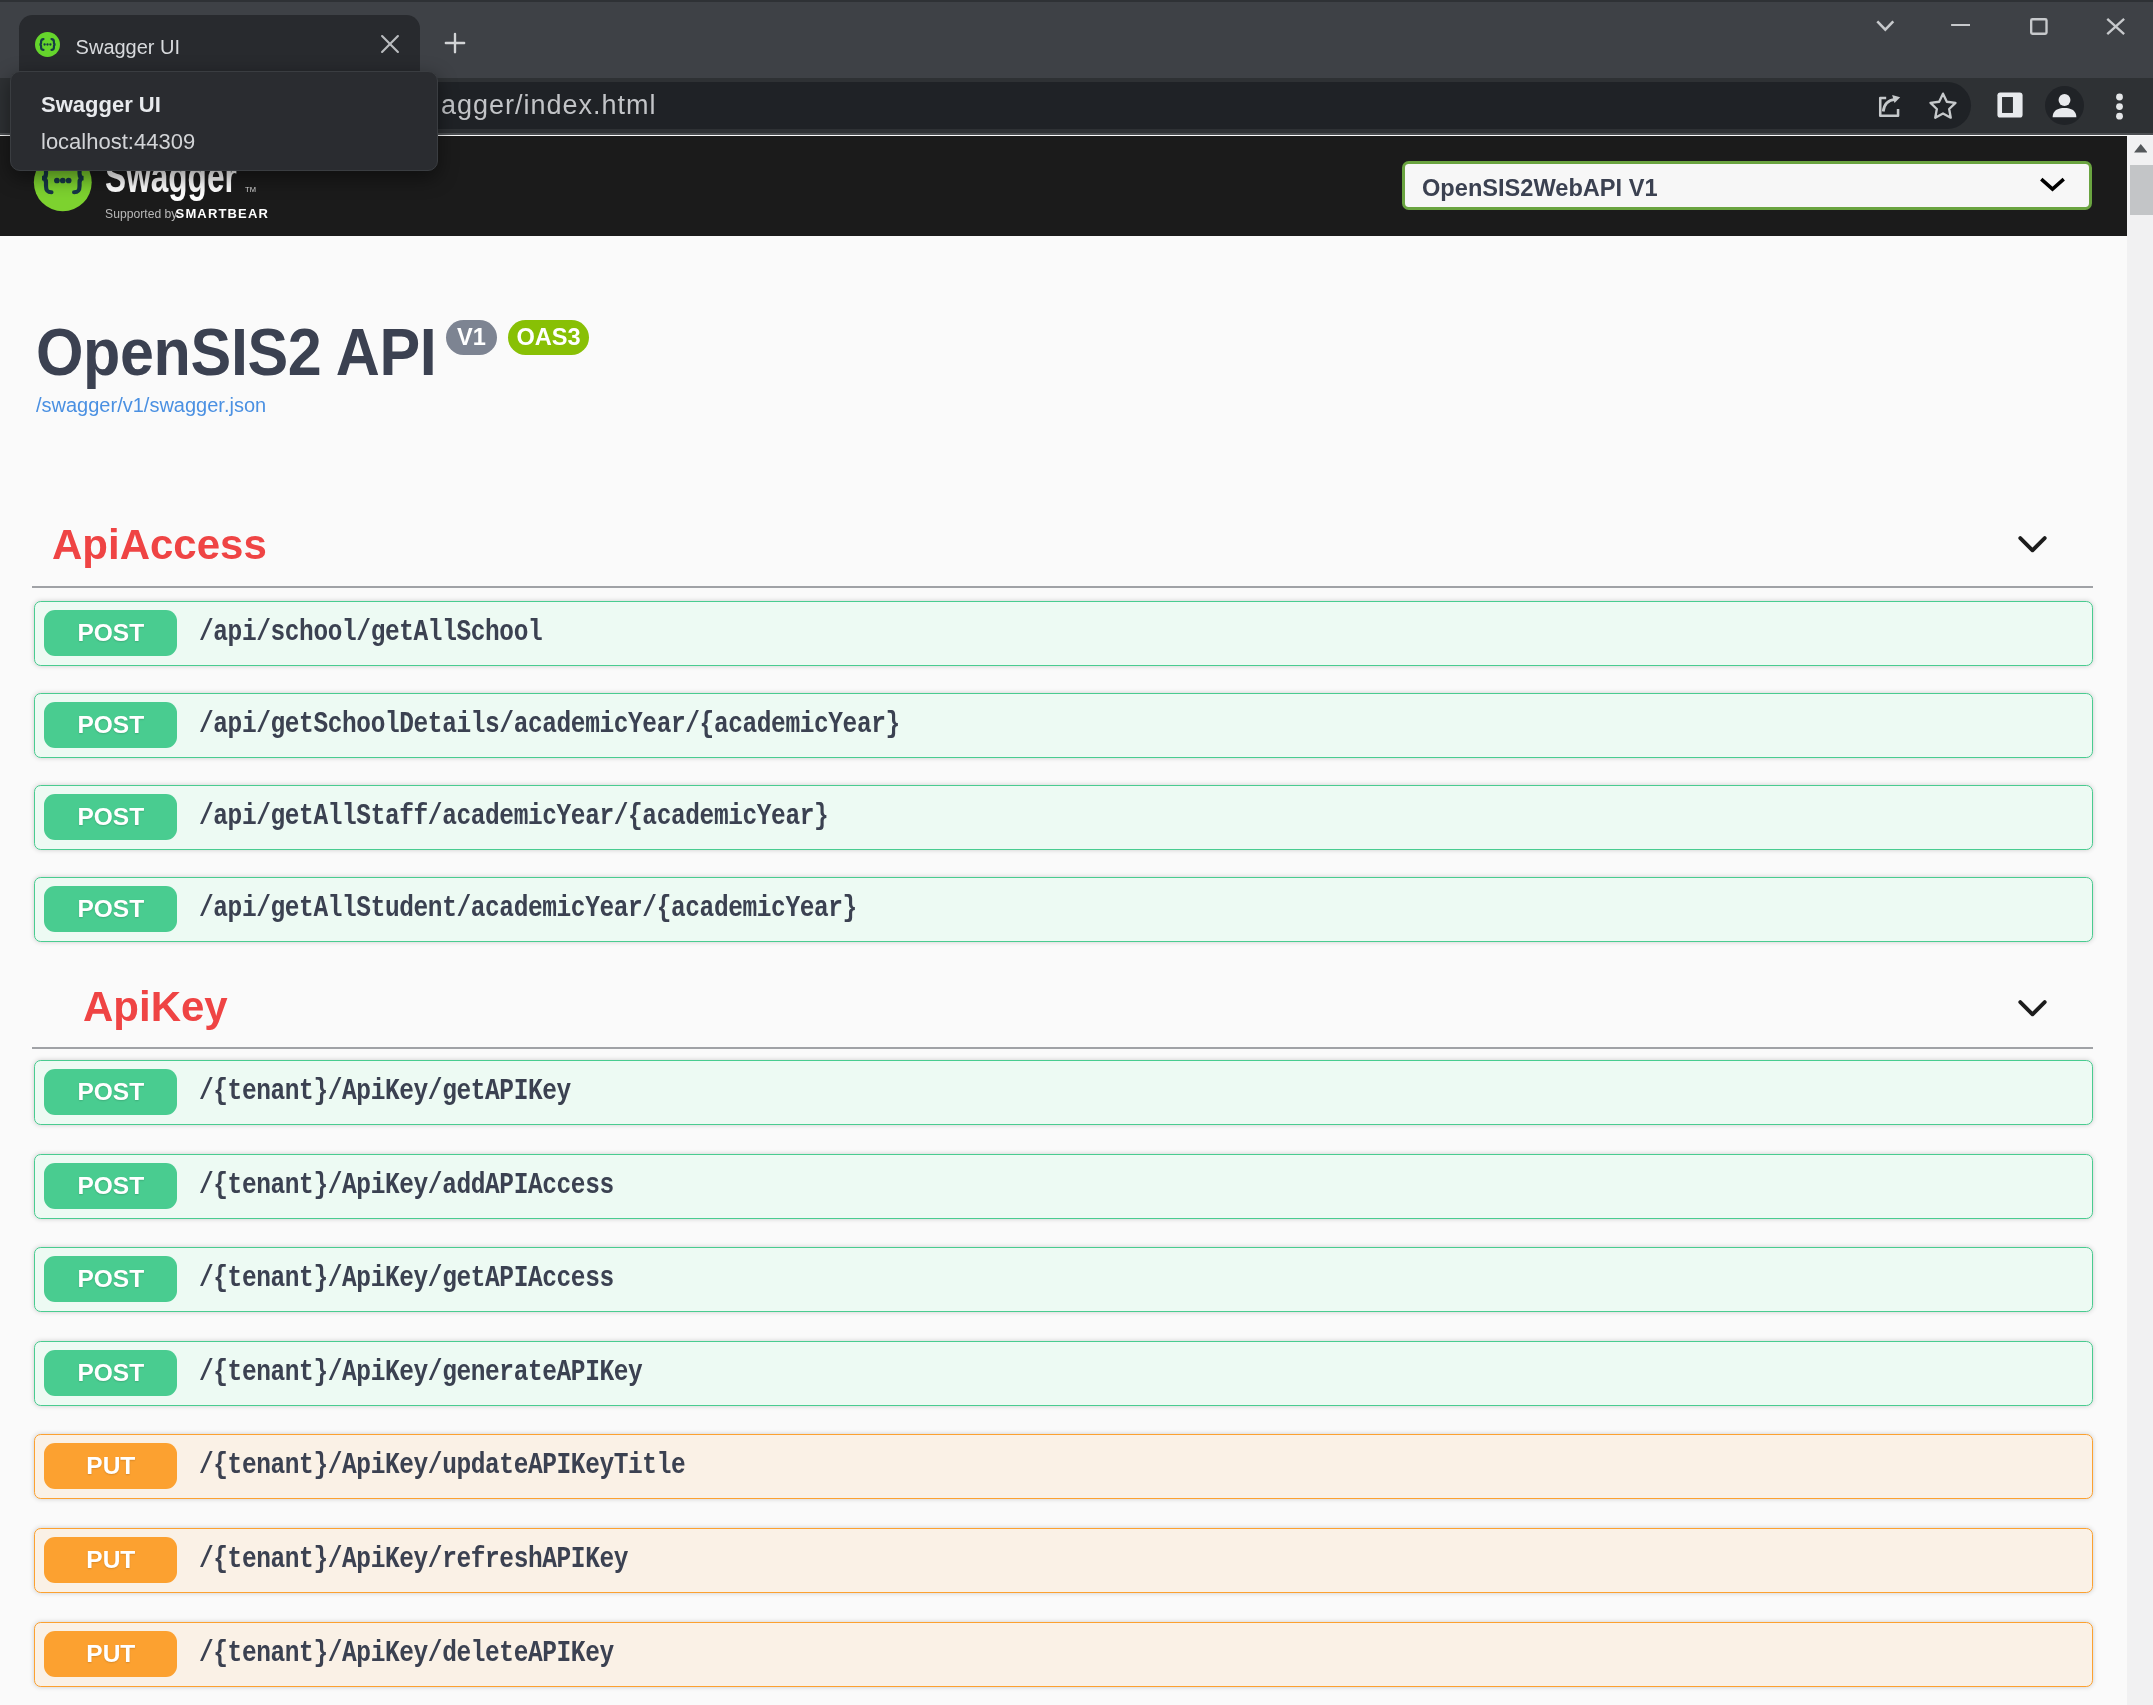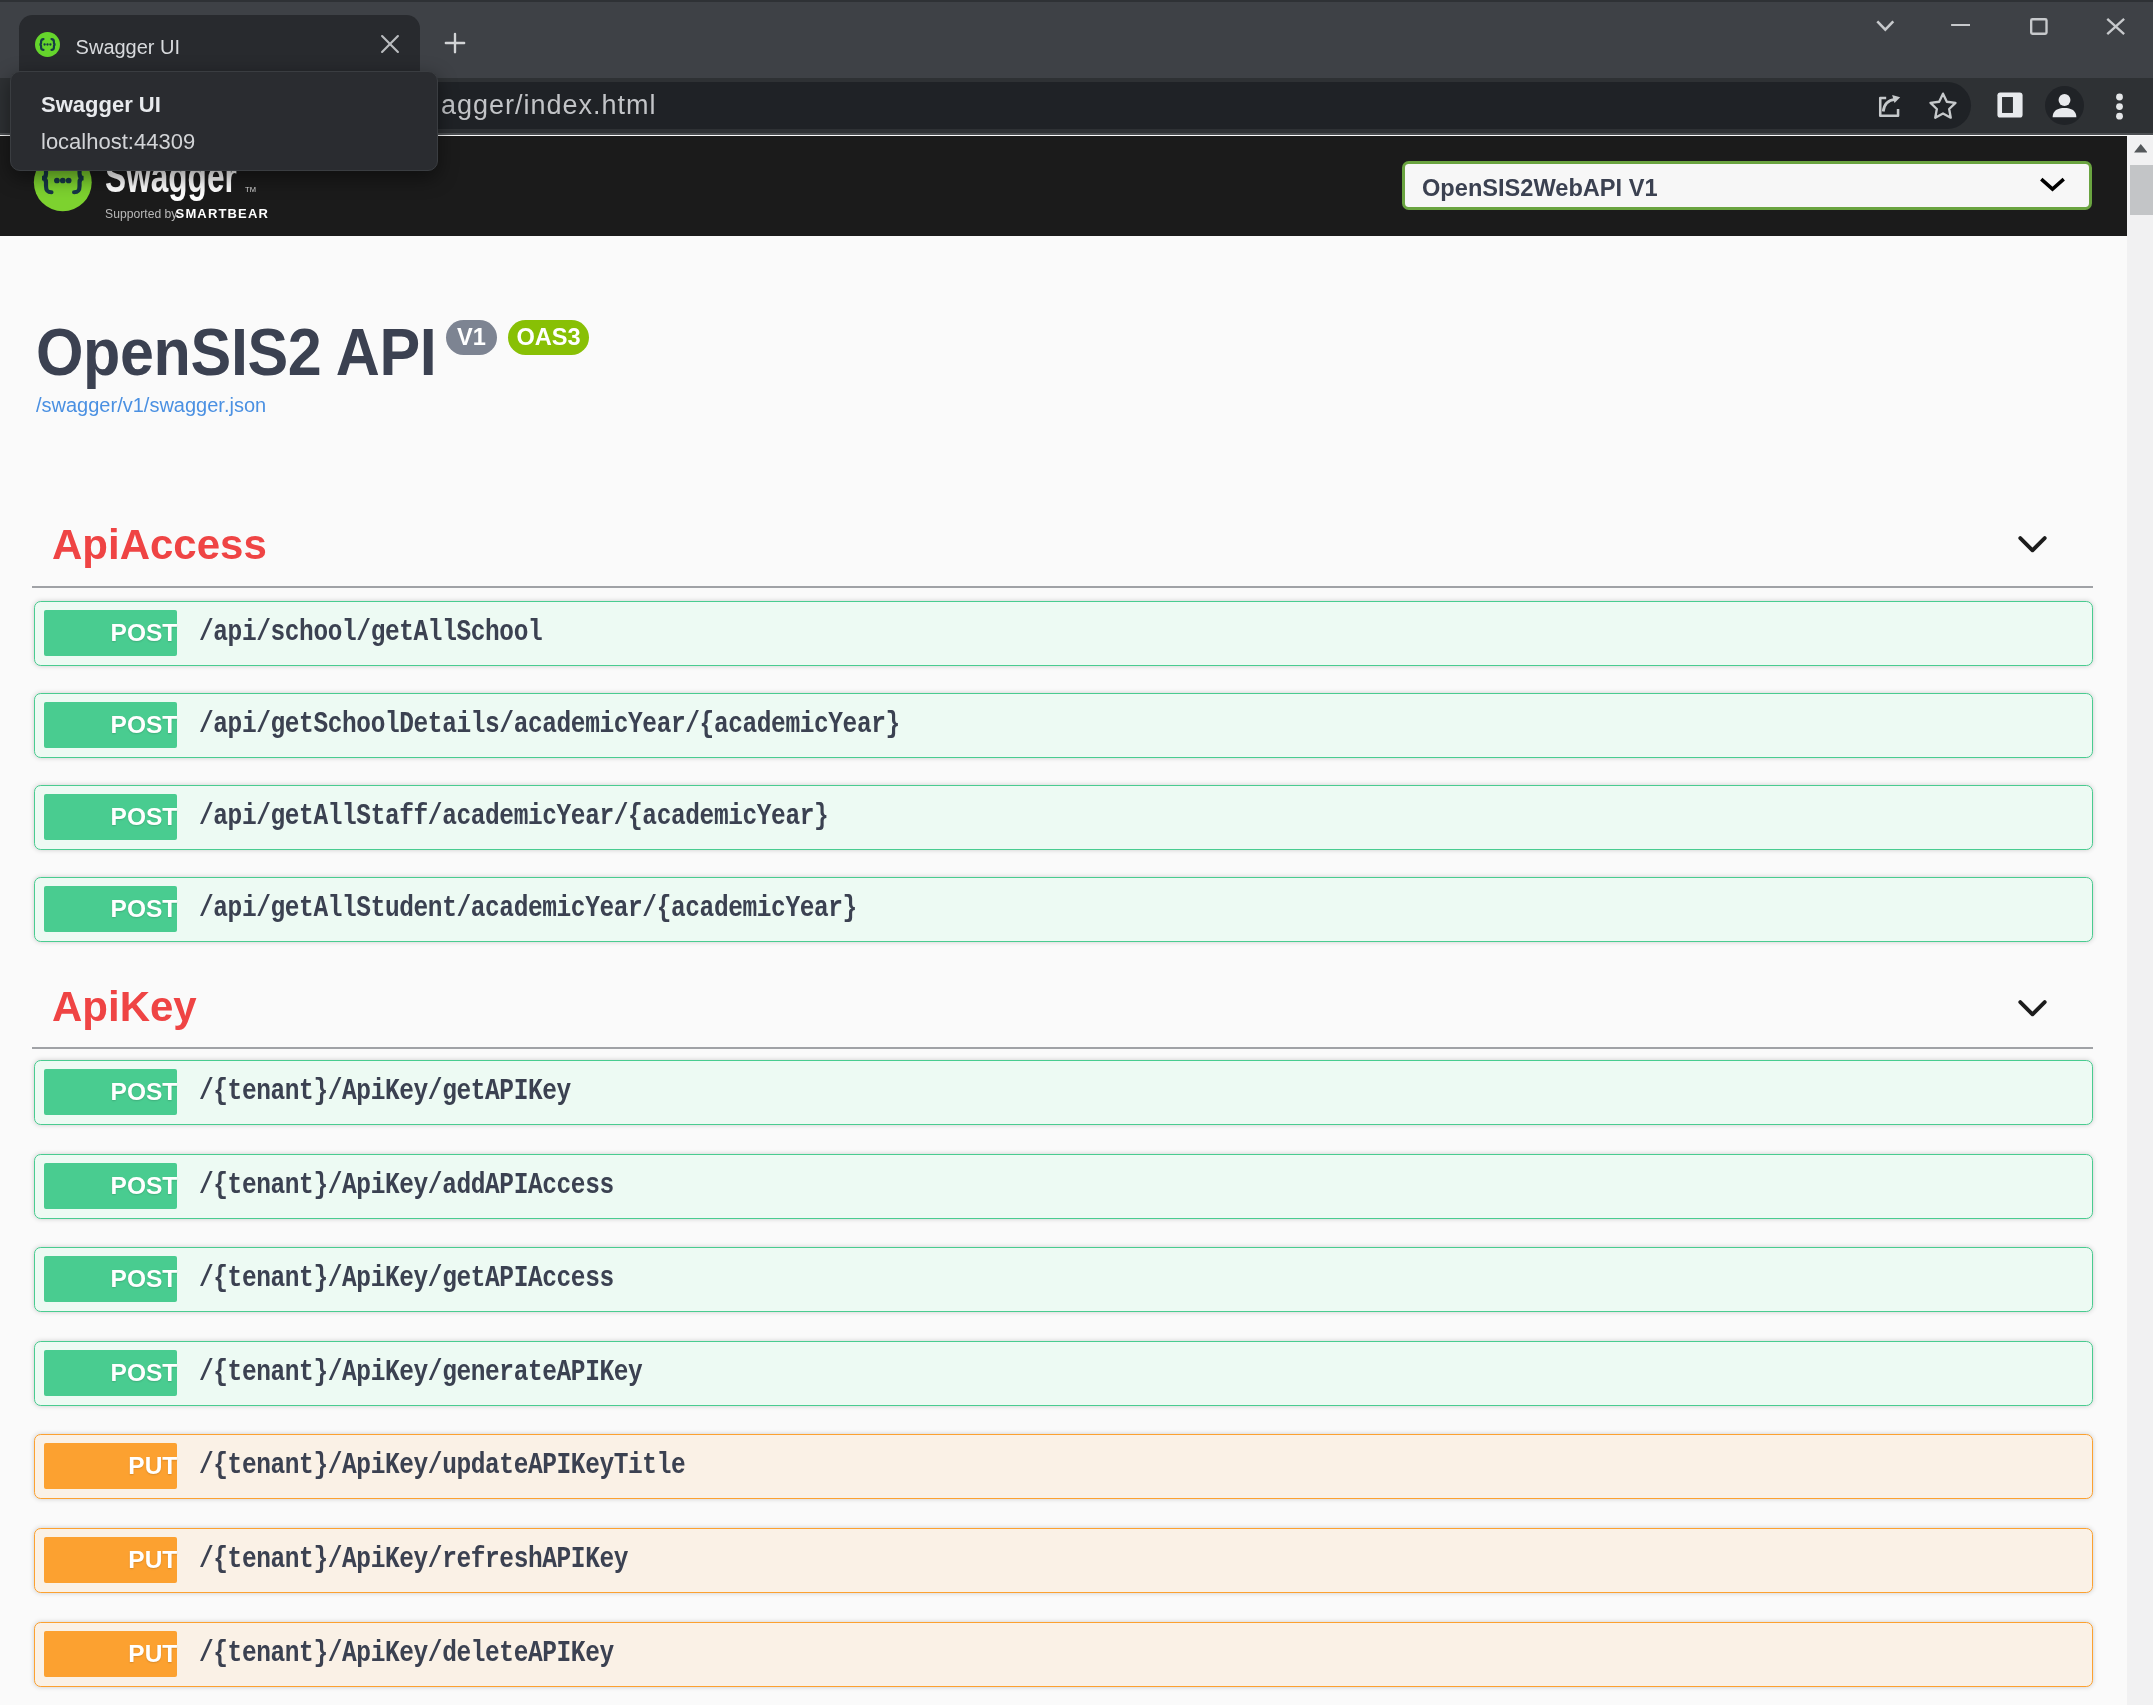--- a/index.html
+++ b/index.html
@@ -31,21 +31,21 @@
   #bv1 { left:446px; width:51px; background:#7d8492; line-height:35px; }
   #boas { left:508px; width:81px; background:#88c005; line-height:35px; }
   #jsonlink { position:absolute; left:36px; top:394px; font-size:20px; color:#4a90e2; }
 
   h3.sect { position:absolute; left:52px; font-size:42px; color:#ef4444; }
   .sectdiv { position:absolute; left:32px; width:2061px; height:1.7px; background:#a0a2a6; }
   .chev { position:absolute; left:2018px; width:29px; height:17.7px; }
 
   .op { position:absolute; left:34px; width:2059px; height:65px; border-radius:6.7px; border:1.7px solid #49cc90; background:#edfaf3; box-shadow:0 0 5px rgba(0,0,0,.19); }
   .op.put { border-color:#fca130; background:#faf1e6; }
-  .op .m { position:absolute; left:9.3px; top:7.6px; width:133px; height:46px; background:#49cc90; border-radius:2px; color:#fff; font-weight:bold; font-size:24.5px; text-align:right; line-height:46px; text-shadow:0 0.8px 1.7px rgba(0,0,0,.15); }
+  .op .m { position:absolute; left:9.3px; top:7.6px; width:133px; height:46px; background:#49cc90; border-radius:11px; color:#fff; font-weight:bold; font-size:24.5px; text-align:center; line-height:46px; text-shadow:0 0.8px 1.7px rgba(0,0,0,.15); }
   .op.put .m { background:#fca130; }
   .op .p { position:absolute; left:164px; top:0px; height:62px; line-height:62px; font-family:"Liberation Mono", monospace; font-weight:bold; font-size:24.5px; color:#3b4151; letter-spacing:-0.4px; transform:scaleY(1.22); transform-origin:50% 50%; }
 
   
   #sbar { left:2127px; top:136px; width:27px; height:1569px; background:#f1f1f2; }
   #sthumb { left:2130px; top:165px; width:23.6px; height:50px; background:#c3c5c7; }
 
   
   #tooltip { left:10px; top:71px; width:428px; height:100px; background:#2a2c30; border-radius:10px; box-shadow:0 6.7px 20px rgba(0,0,0,.45); border:0.8px solid #3a3d41; }
   #tooltip .t1 { position:absolute; left:30px; top:20px; font-size:22px; font-weight:bold; color:#e8eaed; }
@@ -179,21 +179,21 @@
   </div>
   <div class="op" style="top:785px;">
     <span class="m">POST</span>
     <span class="p">/api/getAllStaff/academicYear/{academicYear}</span>
   </div>
   <div class="op" style="top:877px;">
     <span class="m">POST</span>
     <span class="p">/api/getAllStudent/academicYear/{academicYear}</span>
   </div>
 
-  <h3 class="sect" style="top:983px;">ApiKey</h3>
+  <h3 class="sect" style="top:983px;margin-left:31px;">ApiKey</h3>
   <svg class="chev" style="top:1000px;" viewBox="0 0 34 21">
     <path d="M2.5 2.5 L17 17 L31.5 2.5" stroke="#1c1c1c" stroke-width="4.6" fill="none" stroke-linecap="round" stroke-linejoin="round"></path>
   </svg>
   <div class="sectdiv" style="top:1047px;"></div>
 
   <div class="op" style="top:1060px;">
     <span class="m">POST</span>
     <span class="p">/{tenant}/ApiKey/getAPIKey</span>
   </div>
   <div class="op" style="top:1154px;">

